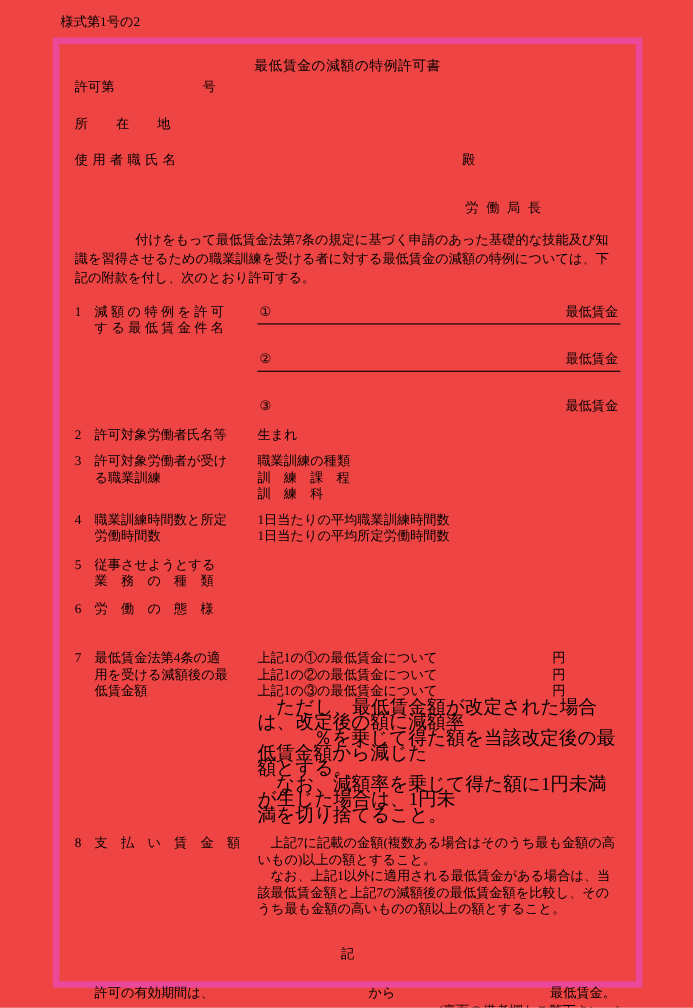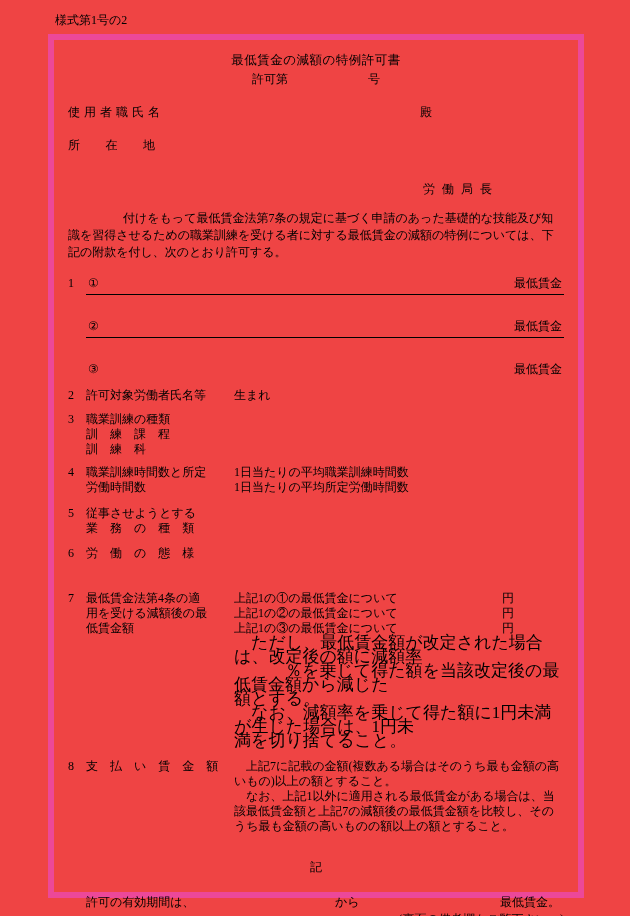--- a/index.html
+++ b/index.html
@@ -9,21 +9,21 @@
     font-size:12px;
   }
   .page{position:relative;width:630px;height:916px;background:#ef4444;overflow:hidden;}
   .form-number{position:absolute;top:13px;left:55px;font-size:12px;line-height:15px;}
   .box{
     position:absolute;top:34px;left:48px;width:536px;height:864px;
     border:6px solid #ec4899;box-sizing:border-box;
     padding:8px 14px 0 14px;font-size:12px;
   }
   .title{text-align:center;margin-top:4px;font-size:12.5px;letter-spacing:.5px;line-height:16px;}
-  .permit-row{display:flex;justify-content:center;margin-top:3px;line-height:16px;}
+  .permit-row{display:flex;justify-content:flex-start;margin-top:3px;line-height:16px;}
   .permit-gap{display:inline-block;width:80px;}
   .field-row{margin-top:17px;line-height:16px;position:relative;letter-spacing:.5px;}
   .honorific{position:absolute;left:352px;top:0;}
   .issuer{margin-top:28px;margin-left:355px;line-height:16px;letter-spacing:2px;}
   .intro{margin:13px 0 0 0;line-height:17px;text-indent:55px;}
   .item{display:flex;align-items:flex-start;}
   .item-no{width:18px;flex:none;line-height:15px;}
   .item-label{width:148px;flex:none;line-height:15px;white-space:pre-line;}
   .item-content{flex:1;min-width:0;line-height:15px;}
   .pre{white-space:pre-line;}
@@ -55,32 +55,34 @@
   <div class="box">
 
     <div class="title">最低賃金の減額の特例許可書</div>
 
     <div class="permit-row">
       <span>許可第</span>
       <span class="permit-gap"></span>
       <span>号</span>
     </div>
 
+    <div class="field-row">所　　在　　地</div>
     <div class="field-row">
       <span>使 用 者 職 氏 名</span>
       <span class="honorific">殿</span>
     </div>
-    <div class="field-row">所　　在　　地</div>
 
     <div class="issuer">労 働 局 長</div>
 
     <p class="intro">付けをもって最低賃金法第7条の規定に基づく申請のあった基礎的な技能及び知識を習得させるための職業訓練を受ける者に対する最低賃金の減額の特例については、下記の附款を付し、次のとおり許可する。</p>
 
     <div class="item item1">
       <div class="item-no">1</div>
+      <div class="item-label">減 額 の 特 例 を 許 可
+す る 最 低 賃 金 件 名</div>
       <div class="item-content">
         <div class="m-row underlined">
           <span>①</span>
           <span>最低賃金</span>
         </div>
         <div class="m-row underlined">
           <span>②</span>
           <span>最低賃金</span>
         </div>
         <div class="m-row">
@@ -91,20 +93,22 @@
     </div>
 
     <div class="item item2">
       <div class="item-no">2</div>
       <div class="item-label">許可対象労働者氏名等</div>
       <div class="item-content">生まれ</div>
     </div>
 
     <div class="item item3">
       <div class="item-no">3</div>
+      <div class="item-label">許可対象労働者が受け
+る職業訓練</div>
       <div class="item-content pre">職業訓練の種類
 訓　練　課　程
 訓　練　科</div>
     </div>
 
     <div class="item item4">
       <div class="item-no">4</div>
       <div class="item-label">職業訓練時間数と所定
 労働時間数</div>
       <div class="item-content pre">1日当たりの平均職業訓練時間数

